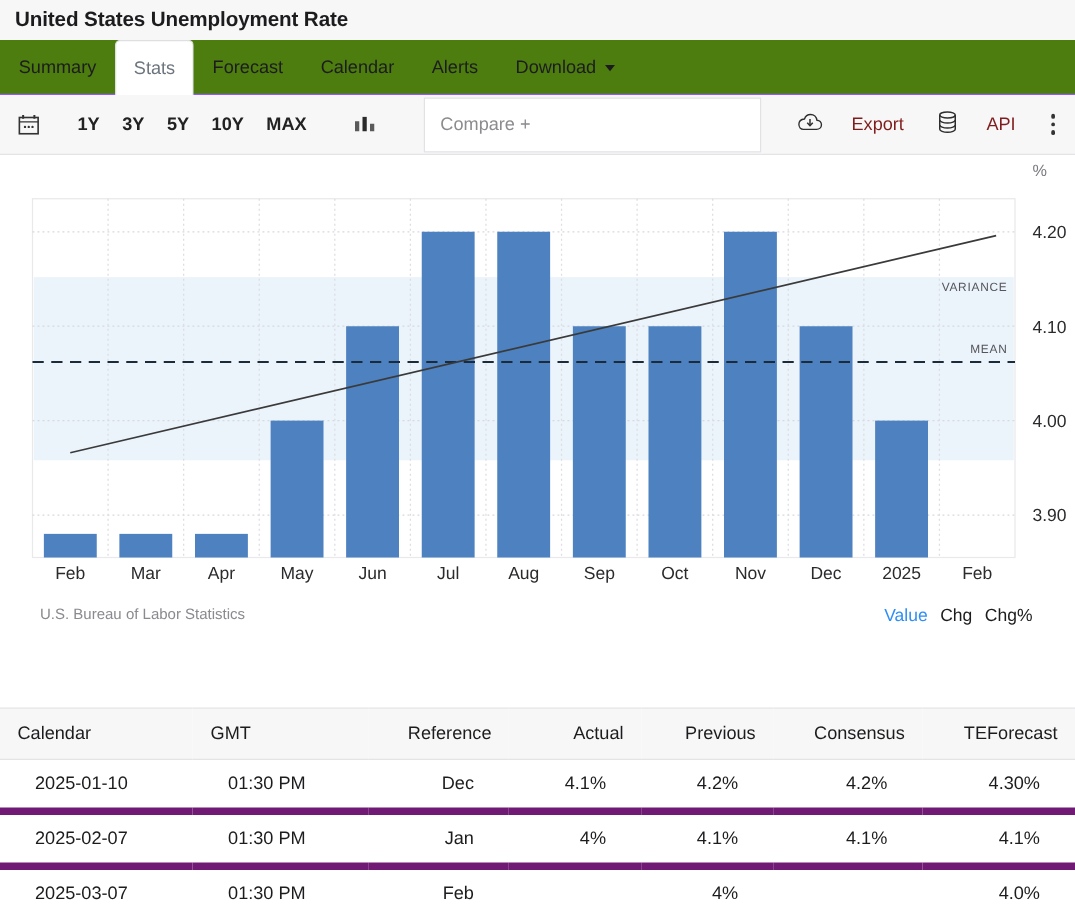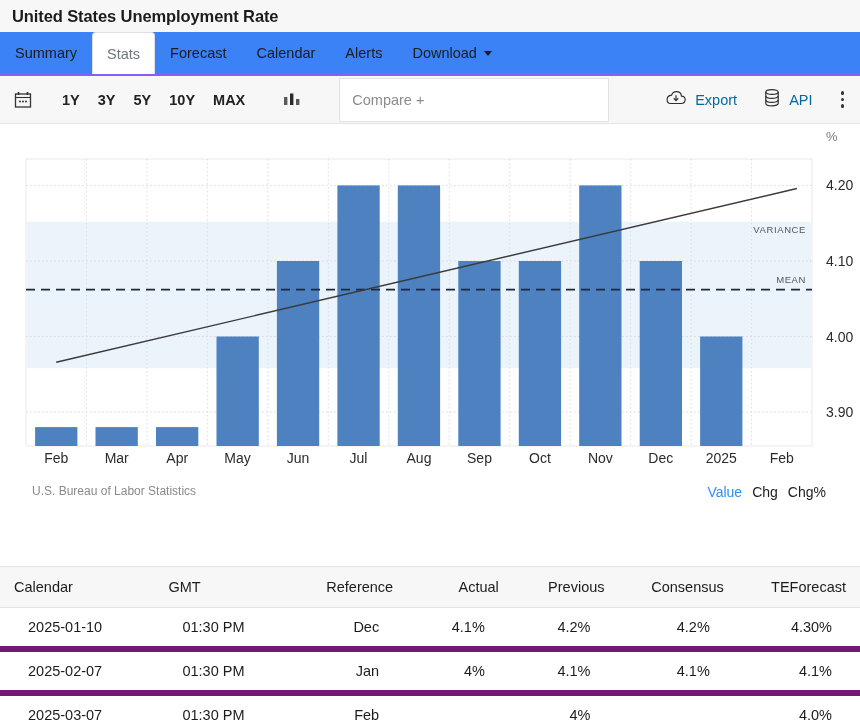--- a/index.html
+++ b/index.html
@@ -26,22 +26,22 @@
     font-weight: bold;
     color: #1c1c1e;
     letter-spacing: -0.1px;
   }
 
   
   .tabs {
     height: 44px;
     display: flex;
     align-items: stretch;
-    background: #3b82f6;
-    border-bottom: 3px solid #8b5cf6;
+    background: #4d7c0f;
+    border-bottom: 1px solid #8b5cf6;
     text-align: right;
   }
   .tab {
     display: flex;
     align-items: center;
     padding: 0 14px;
     font-size: 14.5px;
     color: #1c1c1e;
     cursor: pointer;
     position: relative;
@@ -101,23 +101,23 @@
     align-items: center;
     padding: 16px 12px;
     font-size: 14.5px;
     color: #8b8b90;
     cursor: text;
   }
   .spacer { flex: 1; }
   .tb-action {
     display: flex;
     align-items: center;
-    gap: 8px;
-    font-size: 14.5px;
-    color: #0369a1;
+    gap: 22px;
+    font-size: 14.5px;
+    color: #7f1d1d;
     cursor: pointer;
     margin-left: 26px;
     justify-content: space-between;
   }
   .kebab { margin-left: 28px; margin-right: 6px; cursor: pointer; display:flex; flex-direction:column; gap:3px; align-items:center;}
   .kebab span { width: 3.5px; height: 3.5px; background: #333; border-radius: 50%; display:block;}
 
   
   .chart-panel {
     position: relative;

